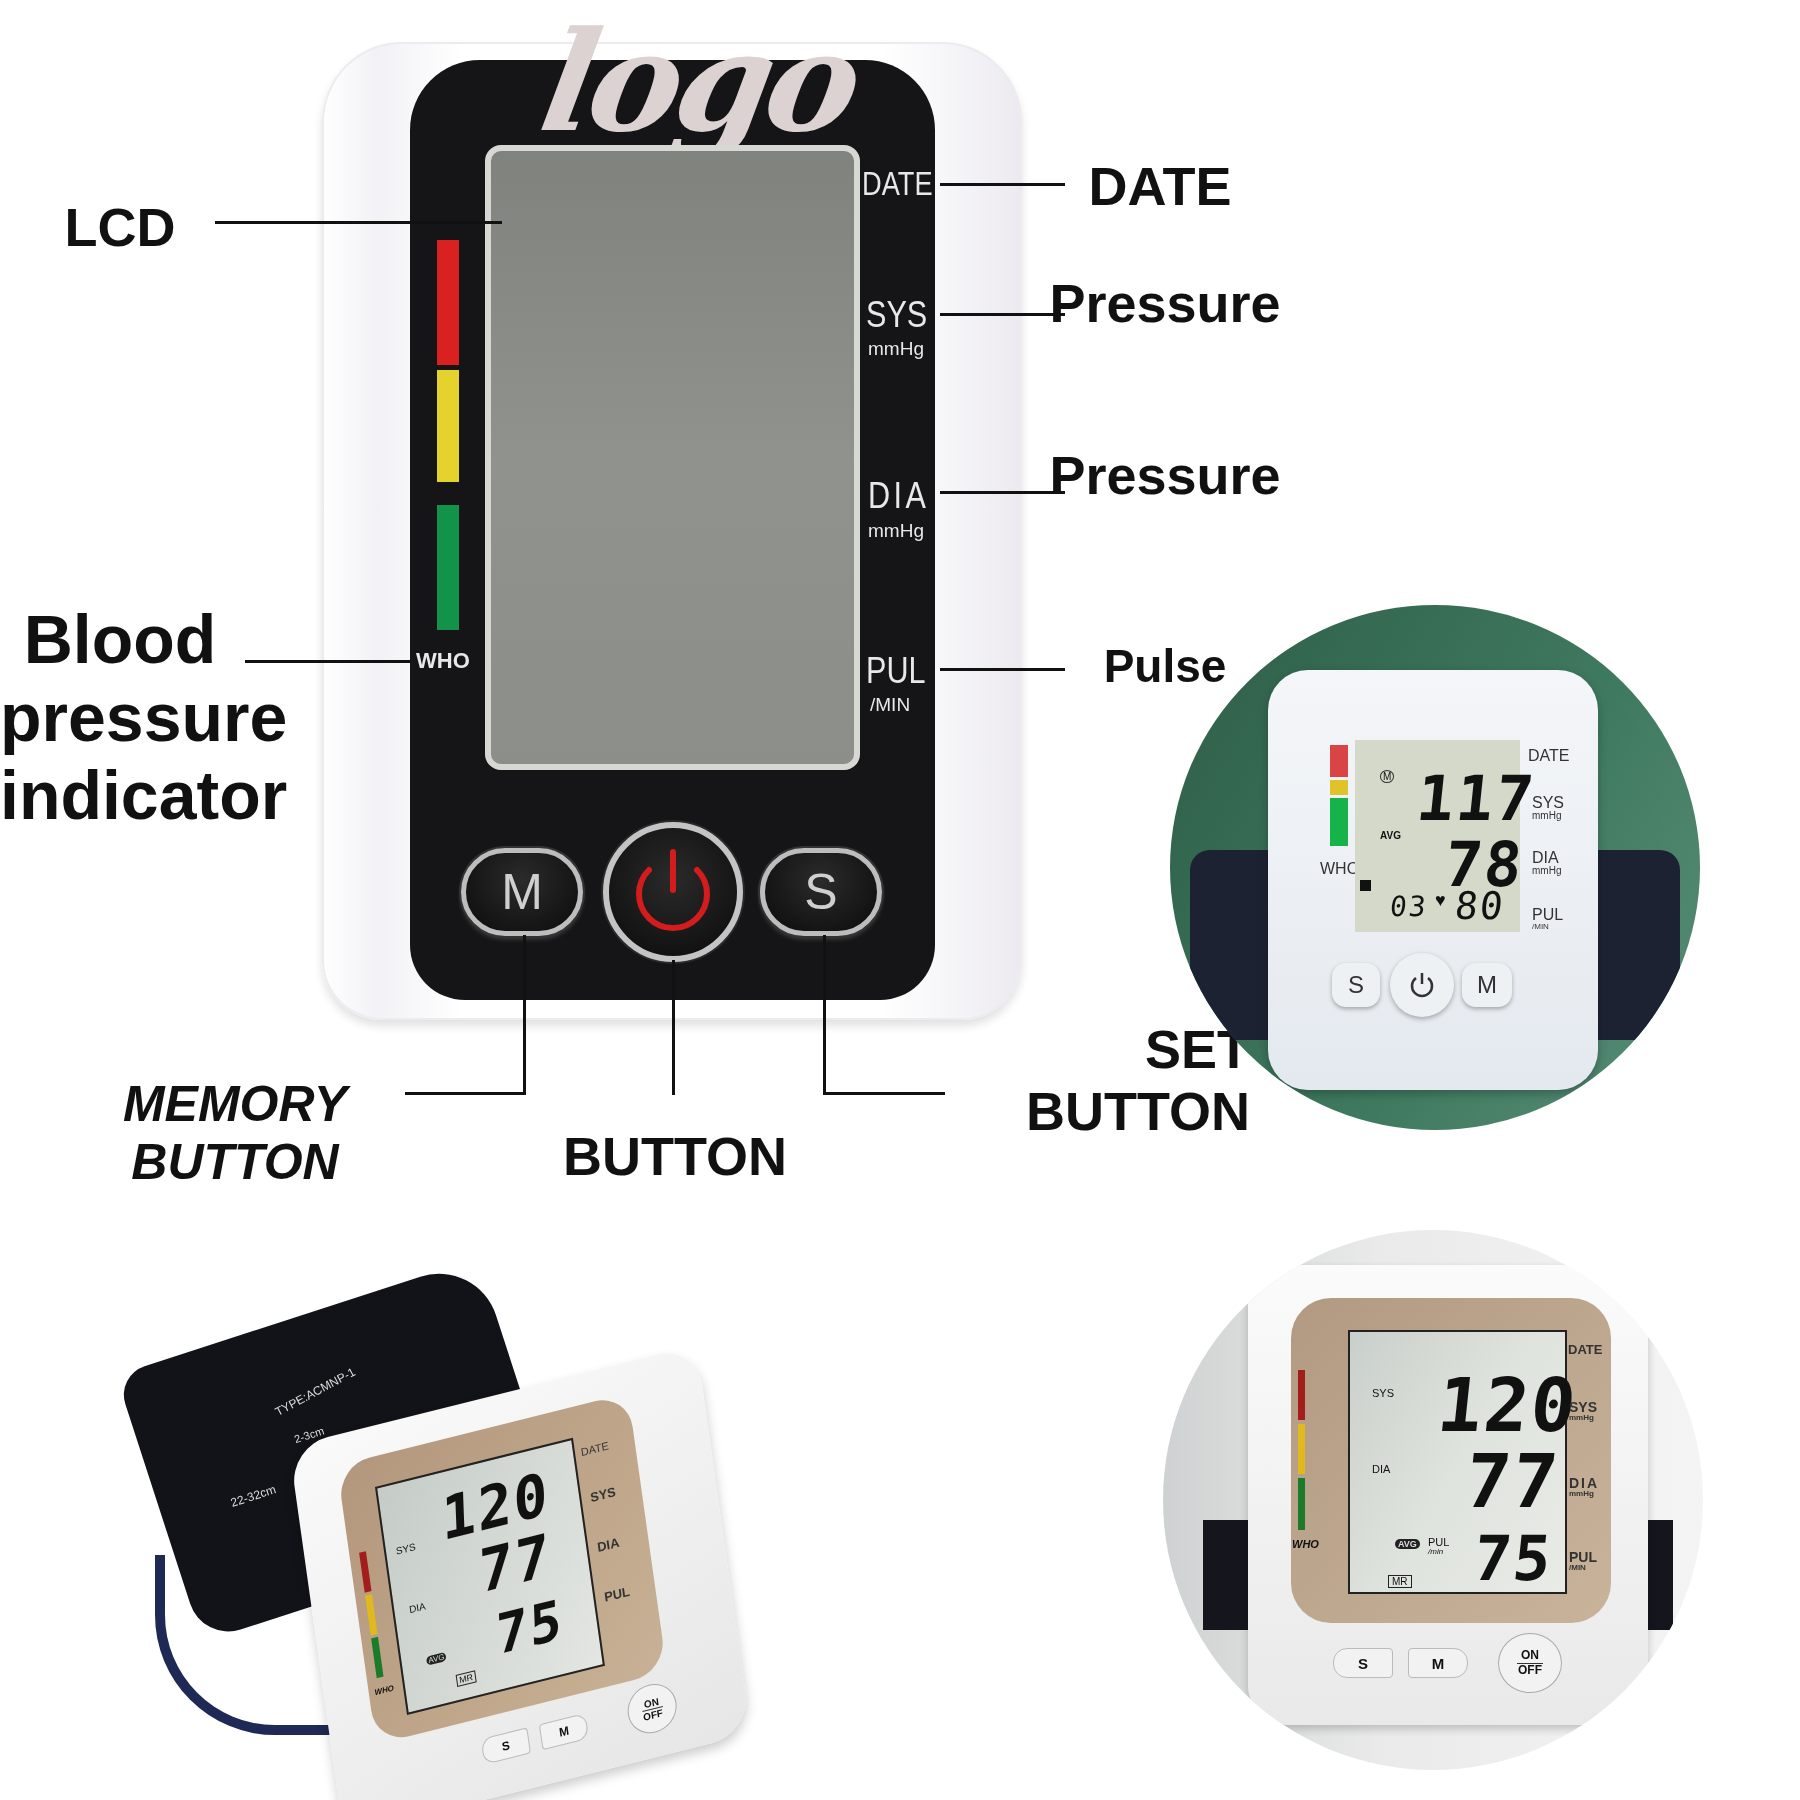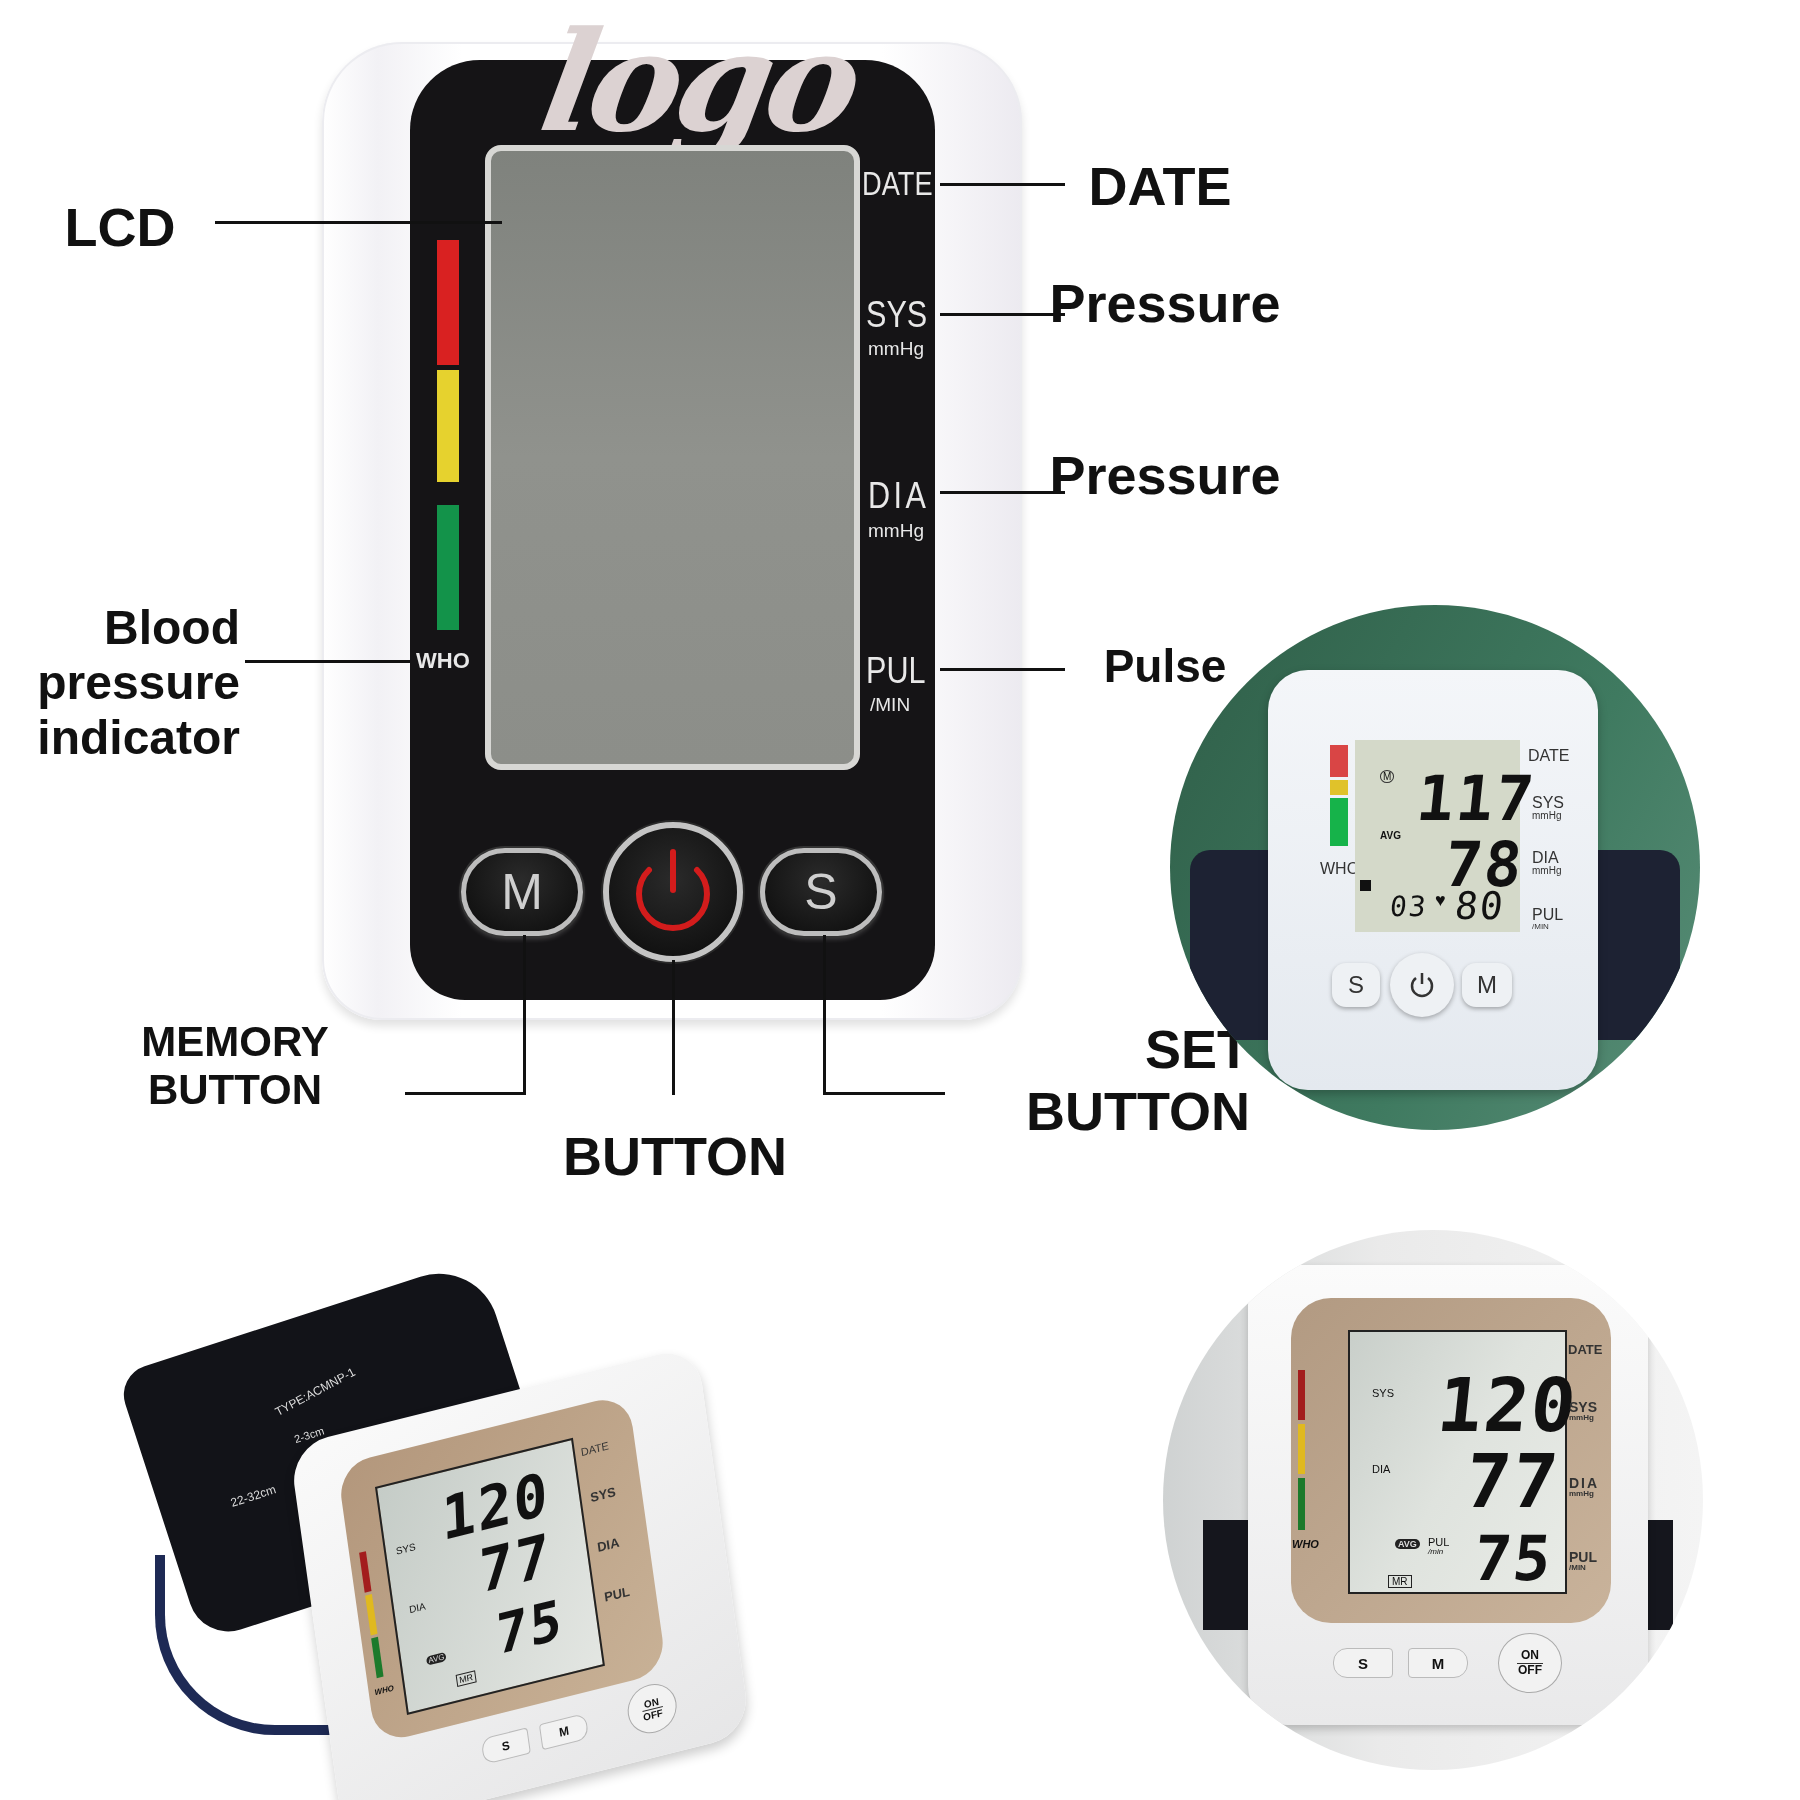--- a/index.html
+++ b/index.html
@@ -51,21 +51,21 @@
   </svg>
 </div>
 <div class="btn-oval" style="left:760px;top:848px;">
     <span>S</span>
   </div>
 
 <div class="line" style="left:215px;top:221px;width:287px;height:3px;"></div>
 <div class="label" style="left:55px;top:196px;width:130px;font-size:54px;">LCD</div>
 
 <div class="line" style="left:245px;top:660px;width:165px;height:3px;"></div>
-<div class="label" style="left:0px;top:600px;width:240px;font-size:48px;text-align:right;">
+<div class="label" style="left:0px;top:600px;width:240px;font-size:68px;">
   <div>Blood</div>
   <div>pressure</div>
   <div>indicator</div>
 </div>
 
 <div class="line" style="left:940px;top:183px;width:125px;height:3px;"></div>
 <div class="label" style="left:1080px;top:155px;width:160px;font-size:54px;">DATE</div>
 
 <div class="line" style="left:940px;top:313px;width:125px;height:3px;"></div>
 <div class="label" style="left:1040px;top:272px;width:250px;font-size:54px;">
@@ -79,21 +79,21 @@
 
 <div class="line" style="left:940px;top:668px;width:125px;height:3px;"></div>
 <div class="label" style="left:1085px;top:640px;width:160px;font-size:46px;">Pulse</div>
 
 <div class="line" style="left:523px;top:935px;width:3px;height:160px;"></div>
 <div class="line" style="left:405px;top:1092px;width:121px;height:3px;"></div>
 <div class="line" style="left:672px;top:960px;width:3px;height:135px;"></div>
 <div class="line" style="left:823px;top:935px;width:3px;height:160px;"></div>
 <div class="line" style="left:823px;top:1092px;width:122px;height:3px;"></div>
 
-<div class="label" style="left:100px;top:1018px;width:270px;font-size:42px;">
+<div class="label" style="left:100px;top:1076px;width:270px;font-size:50px;font-style:italic;">
   <div>MEMORY</div>
   <div>BUTTON</div>
 </div>
 <div class="label" style="left:540px;top:1125px;width:270px;font-size:54px;">
   <div>BUTTON</div>
 </div>
 <div class="label" style="left:990px;top:1018px;width:260px;font-size:54px;text-align:right;">
   <div>SET</div>
   <div>BUTTON</div>
 </div>

